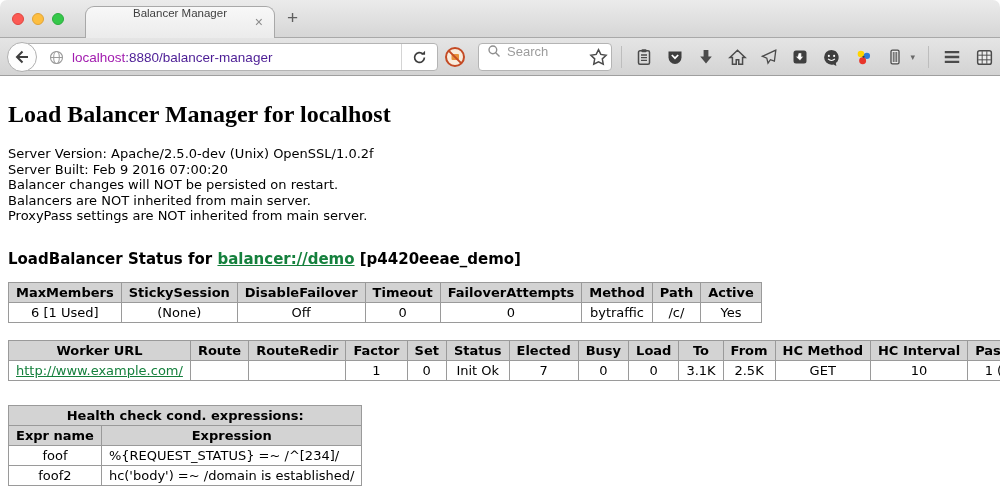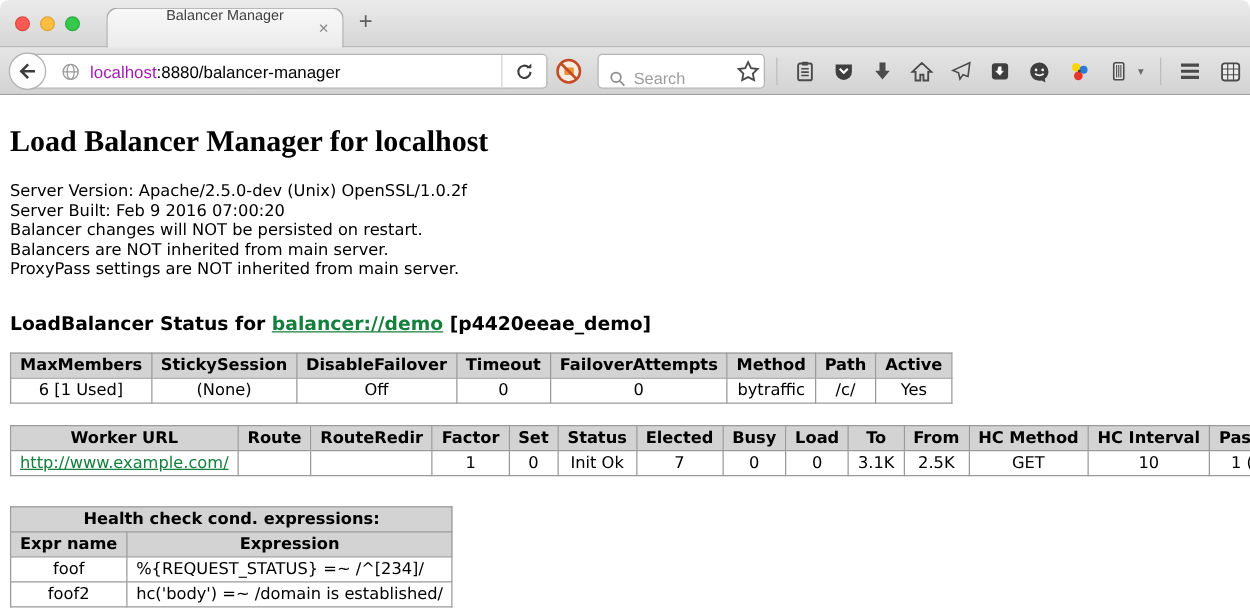--- a/index.html
+++ b/index.html
@@ -21,25 +21,25 @@
   .newtab-btn { position:absolute; left:287px; top:7px; font-size:19px; color:#5f5f5f; font-weight:400; }
 
   
   .toolbar { position:relative; height:38px; background:linear-gradient(#e5e5e5,#d3d3d3); border-bottom:1px solid #9f9f9f; }
   .back-btn { position:absolute; left:7px; top:4px; width:30px; height:30px; border-radius:50%;
               background:#fdfdfd; border:1px solid #b0b0b0; z-index:3; display:flex; align-items:center; justify-content:center; color:#3d3d3d; }
   .url-bar { position:absolute; left:22px; top:5px; width:416px; height:28px; background:#fff; border:1px solid #b4b4b4;
              border-radius:4px; display:flex; align-items:center; padding-left:26px; font-size:13.5px; }
   .globe { margin-right:8px; color:#9b9b9b; display:flex; }
   .url-host { color:#a21caf; }
-  .url-rest { color:#000000; }
+  .url-rest { color:#4c1d95; }
   .reload-box { margin-left:auto; height:100%; display:flex; align-items:center; padding:0 9px; border-left:1px solid #d4d4d4; color:#3d3d3d; }
   .blocked { position:absolute; left:444px; top:8px; display:flex; }
   .search-bar { position:absolute; left:478px; top:5px; width:134px; height:28px; background:#fff; border:1px solid #b4b4b4;
-                border-radius:4px; display:flex; align-items:flex-end; gap:6px; padding:0 8px; }
+                border-radius:4px; display:flex; align-items:flex-start; gap:6px; padding:0 8px; }
   .search-bar input { border:none; outline:none; width:90px; font-size:13px; color:#444; font-family:"Liberation Sans",sans-serif; background:transparent; }
   .search-bar input::placeholder { color:#9c9c9c; }
   .mag { color:#8e8e8e; display:flex; }
   .tool-icons { position:absolute; right:6px; top:0; height:38px; display:flex; align-items:center; gap:13px; color:#4b4b4b; }
   .tool-icons .ic { display:flex; align-items:center; }
   .vsep { width:1px; height:22px; background:#bdbdbd; }
   .caret { font-size:9px; color:#6a6a6a; margin-left:-7px; }
 
   
   .content { padding:0 8px; background:#fff; color:#000; font-family:"DejaVu Sans", sans-serif; }

